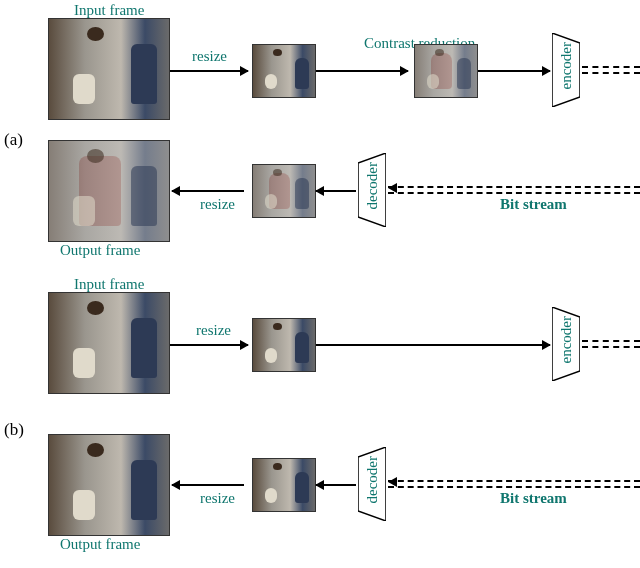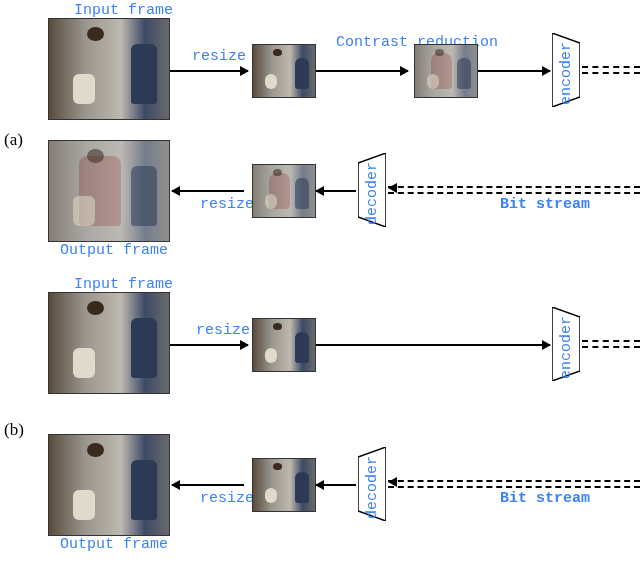--- a/index.html
+++ b/index.html
@@ -7,22 +7,21 @@
     padding: 0;
     font-family: "Times New Roman", serif;
     background: #fff;
     width: 640px;
     height: 568px;
     position: relative;
   }
   .label {
     position: absolute;
     font-size: 15px;
-    color: #3b82f6;
-    font-family: Liberation Mono, monospace;
+    color: #0f766e;
   }
   .panel-label {
     position: absolute;
     font-size: 17px;
     color: #000;
   }
   .frame {
     position: absolute;
     background: linear-gradient(135deg, #8a7a6a 0%, #6d5a48 20%, #c8c0b8 40%, #7a3030 55%, #3a4a6a 70%, #aab0b8 85%, #5a4a3a 100%);
     border: 1px solid #333;
@@ -140,21 +139,21 @@
 
 <div class="label" style="left:192px; top:48px;">resize</div>
 <div class="arrow right" style="left:170px; top:70px; width:78px;"></div>
 
 <div class="frame" style="left:252px; top:44px; width:62px; height:52px;">
   <div class="bg"></div>
     <div class="fig2"></div>
     <div class="head"></div>
 </div>
 
-<div class="label" style="left:336px; top:35px; line-height:16px;">
+<div class="label" style="left:364px; top:35px; line-height:16px;">
   <span>Contrast reduction</span>
 </div>
 <div class="arrow right" style="left:316px; top:70px; width:92px;"></div>
 
 <div class="frame faded" style="left:414px; top:44px; width:62px; height:52px;">
   <div class="bg"></div>
     <div class="fig2"></div>
     <div class="head"></div>
 </div>
 

